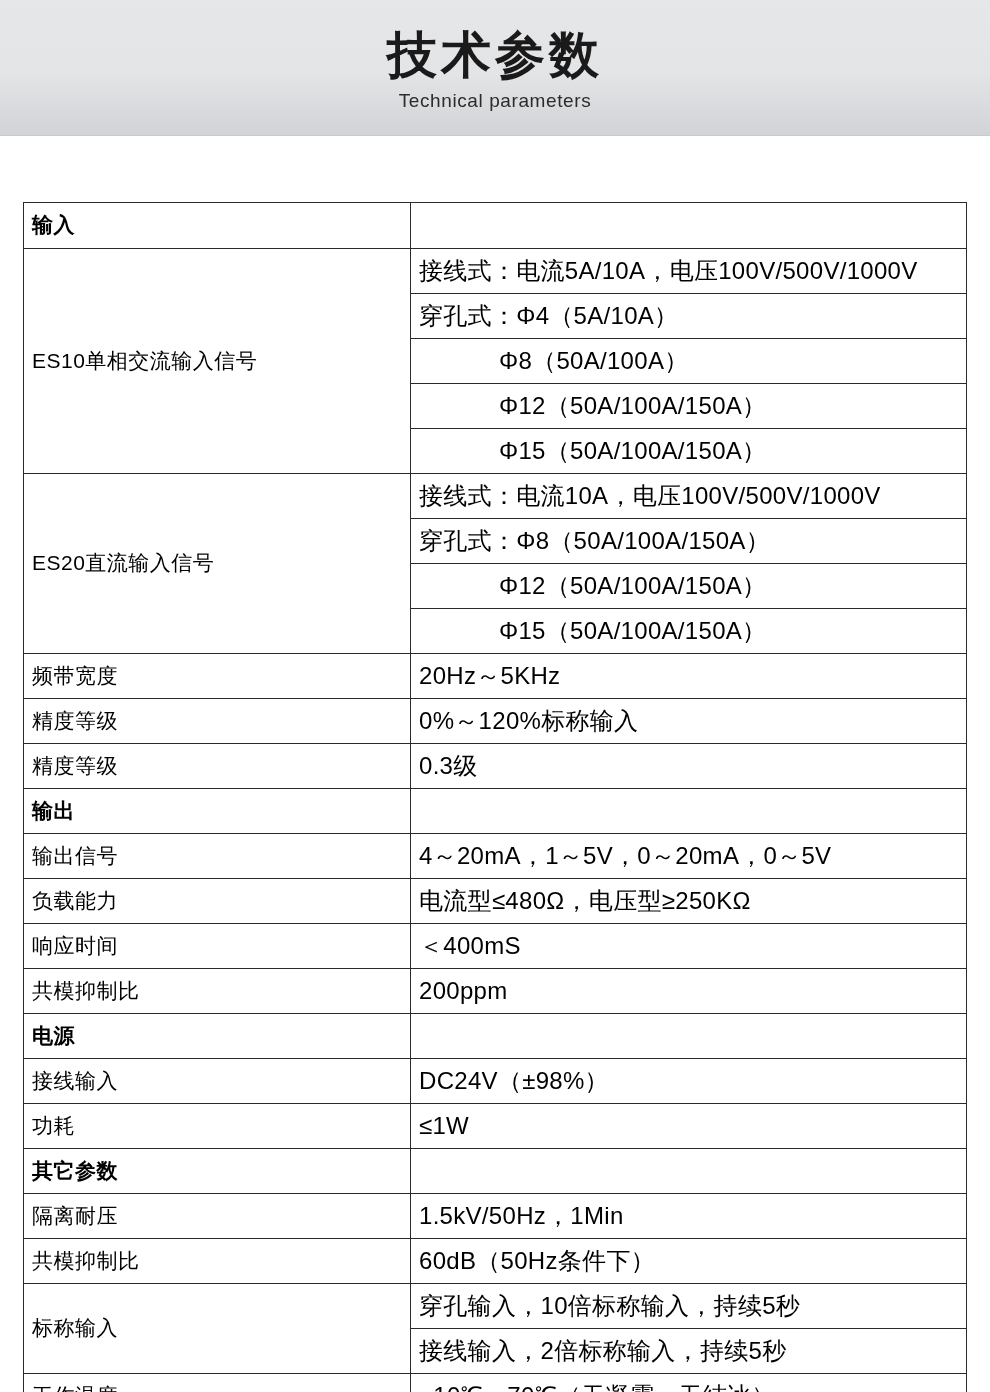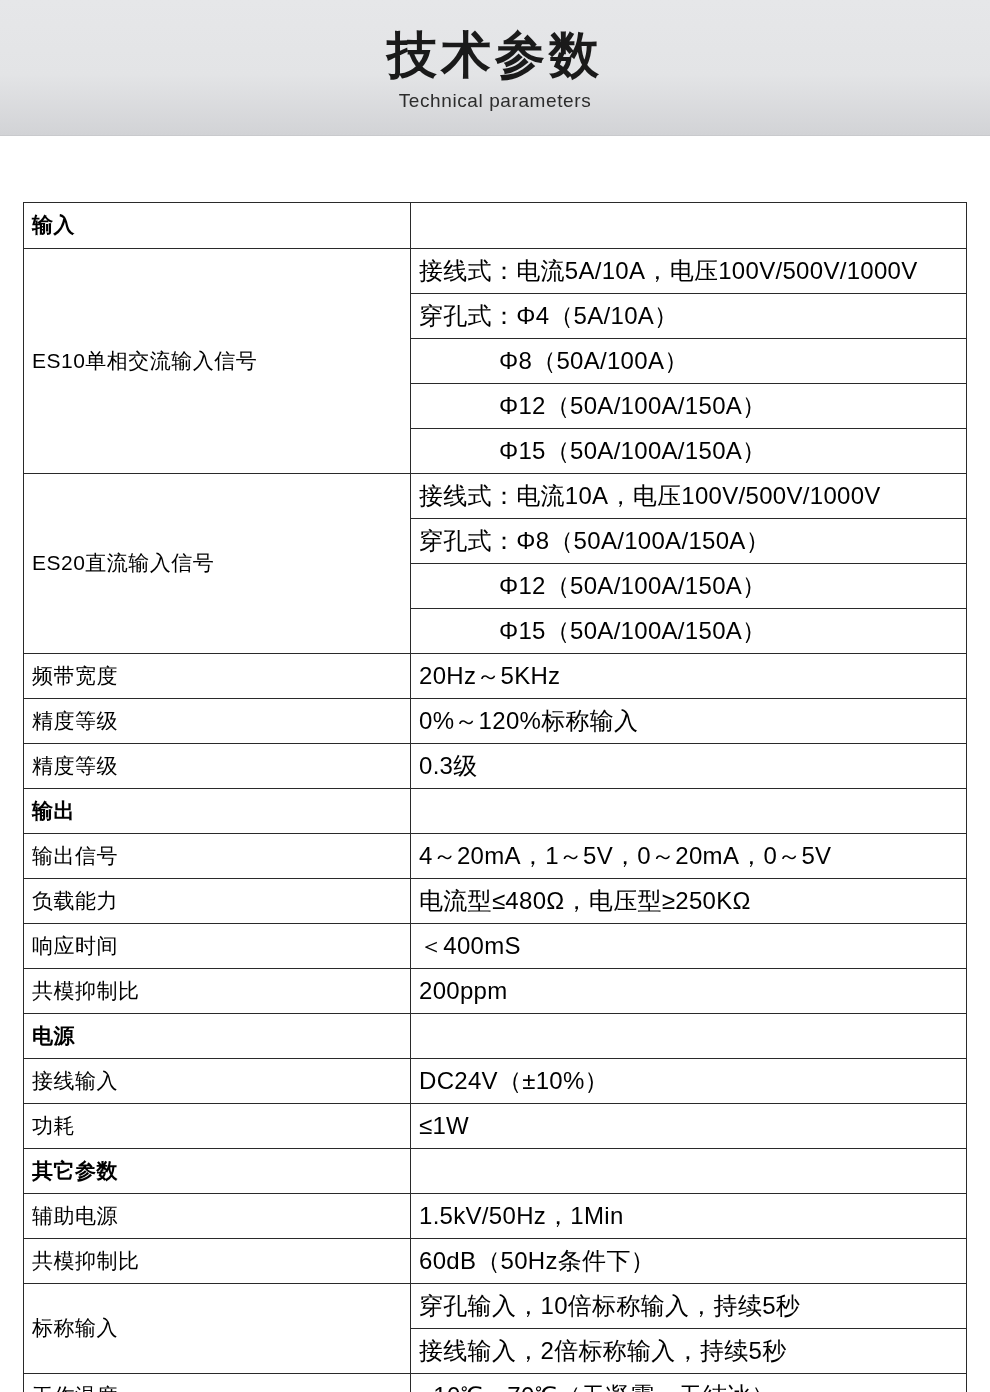--- a/index.html
+++ b/index.html
@@ -174,33 +174,33 @@
           <td class="label">共模抑制比</td>
           <td class="value">200ppm</td>
         </tr>
 
         <tr class="row-h">
           <td class="label section">电源</td>
           <td class="value"></td>
         </tr>
         <tr class="row-h">
           <td class="label">接线输入</td>
-          <td class="value">DC24V（±10%）</td>
+          <td class="value">DC24V（±98%）</td>
         </tr>
         <tr class="row-h">
           <td class="label">功耗</td>
           <td class="value">≤1W</td>
         </tr>
 
         <tr class="row-h">
           <td class="label section">其它参数</td>
           <td class="value"></td>
         </tr>
         <tr class="row-h">
-          <td class="label">辅助电源</td>
+          <td class="label">隔离耐压</td>
           <td class="value">1.5kV/50Hz，1Min</td>
         </tr>
         <tr class="row-h">
           <td class="label">共模抑制比</td>
           <td class="value">60dB（50Hz条件下）</td>
         </tr>
 
         <tr class="row-h">
           <td class="label" rowspan="2">标称输入</td>
           <td class="value">穿孔输入，10倍标称输入，持续5秒</td>

